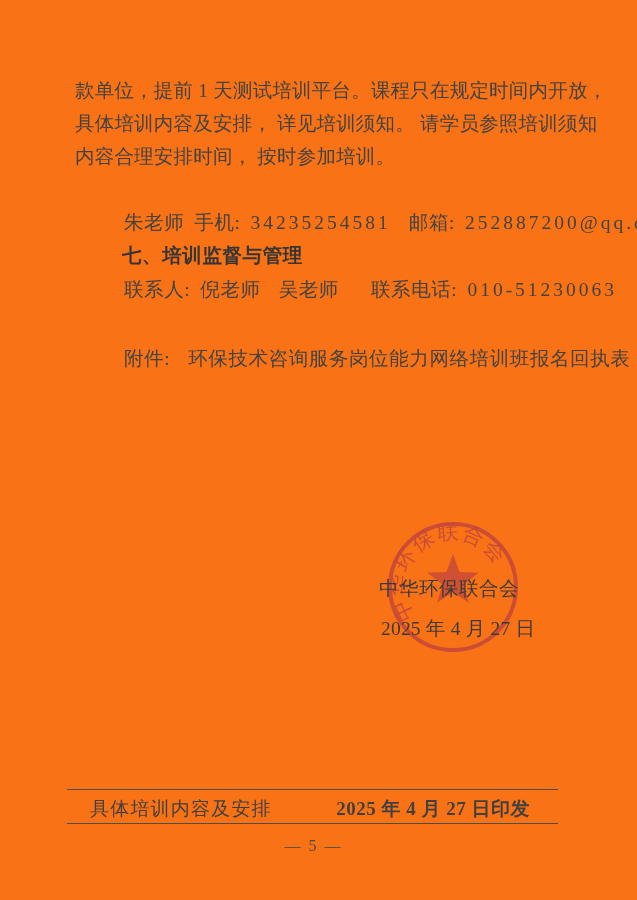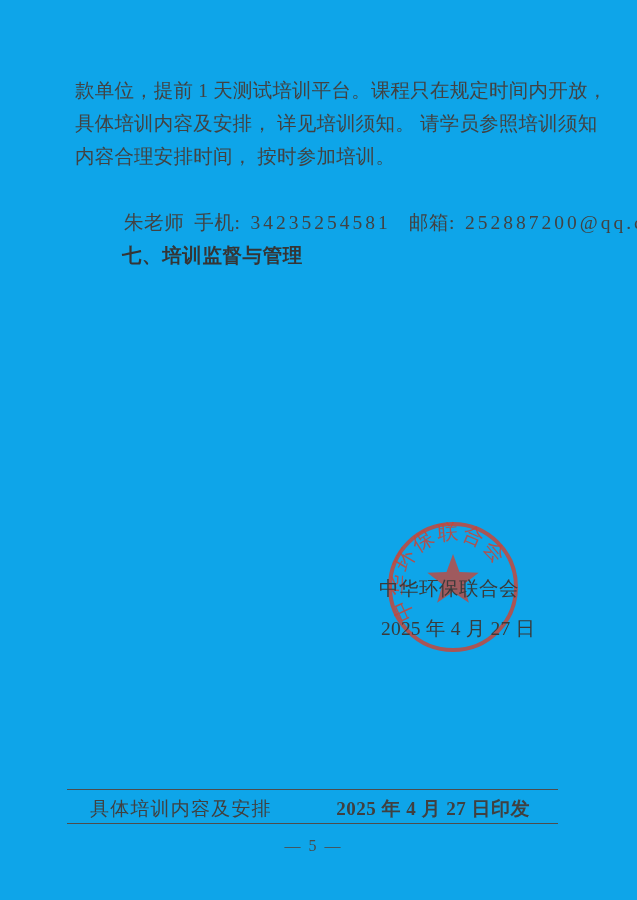--- a/index.html
+++ b/index.html
@@ -2,21 +2,21 @@
 <html><head>
 <meta charset="utf-8">
 <style>
   * { margin: 0; padding: 0; box-sizing: border-box; }
   html, body { background: #e8e8e8; }
   .page {
     position: relative;
     width: 637px;
     height: 900px;
     margin: 0 auto;
-    background: #0ea5e9;
+    background: #f97316;
     font-family: "Liberation Serif", "DejaVu Serif", serif;
     color: #3f3f3f;
     overflow: hidden;
   }
   .line {
     position: absolute;
     white-space: pre;
     font-size: 19.5px;
     line-height: 23px;
     color: #424242;
@@ -98,21 +98,23 @@
 
   <div class="line para-line" style="top:79px">款单位，提前 1 天测试培训平台。课程只在规定时间内开放，</div>
   <div class="line para-line" style="top:145px">内容合理安排时间， 按时参加培训。</div>
   <div class="line para-line" style="top:112px">具体培训内容及安排， 详见培训须知。 请学员参照培训须知</div>
 
 
   <div class="line" style="top:211px; left:124px"><span>朱老师</span><span class="gap-sm"></span><span>手机:</span><span class="gap-sm"></span><span class="num">34235254581</span><span class="gap-md"></span><span>邮箱:</span><span class="gap-sm"></span><span class="num">252887200@qq.com</span></div>
 
   <div class="line bold" style="top:244px; left:122px">七、培训监督与管理</div>
 
+  <div class="line" style="top:278px; left:124px"><span>联系人:</span><span class="gap-sm"></span><span>倪老师</span><span class="gap-md"></span><span>吴老师</span><span class="gap-lg"></span><span>联系电话:</span><span class="gap-sm"></span><span class="num">010-51230063</span></div>
 
+  <div class="line" style="top:347px; left:124px"><span>附件:</span><span class="gap-md"></span><span>环保技术咨询服务岗位能力网络培训班报名回执表</span></div>
 
   <div class="seal">
     <svg viewBox="0 0 140 140">
       <circle cx="70" cy="70" r="63" fill="none" stroke="#c4473b" stroke-width="4" opacity="0.85"></circle>
       <polygon points="70,37 76.5,55.1 95.7,55.7 80.5,67.4 85.9,85.8 70,75 54.1,85.8 59.5,67.4 44.3,55.7 63.5,55.1" fill="#c4473b" opacity="0.8"></polygon>
       <path id="sealArc" d="M 30.7,97.5 A 48,48 0 1 1 109.3,97.5" fill="none"></path>
       <g transform="rotate(-8 70 70)">
         <text font-size="21" fill="#c4473b" opacity="0.88" letter-spacing="2" font-family="Liberation Serif, DejaVu Serif, serif">
           <textPath href="#sealArc" startOffset="4">中华环保联合会</textPath>
         </text>

